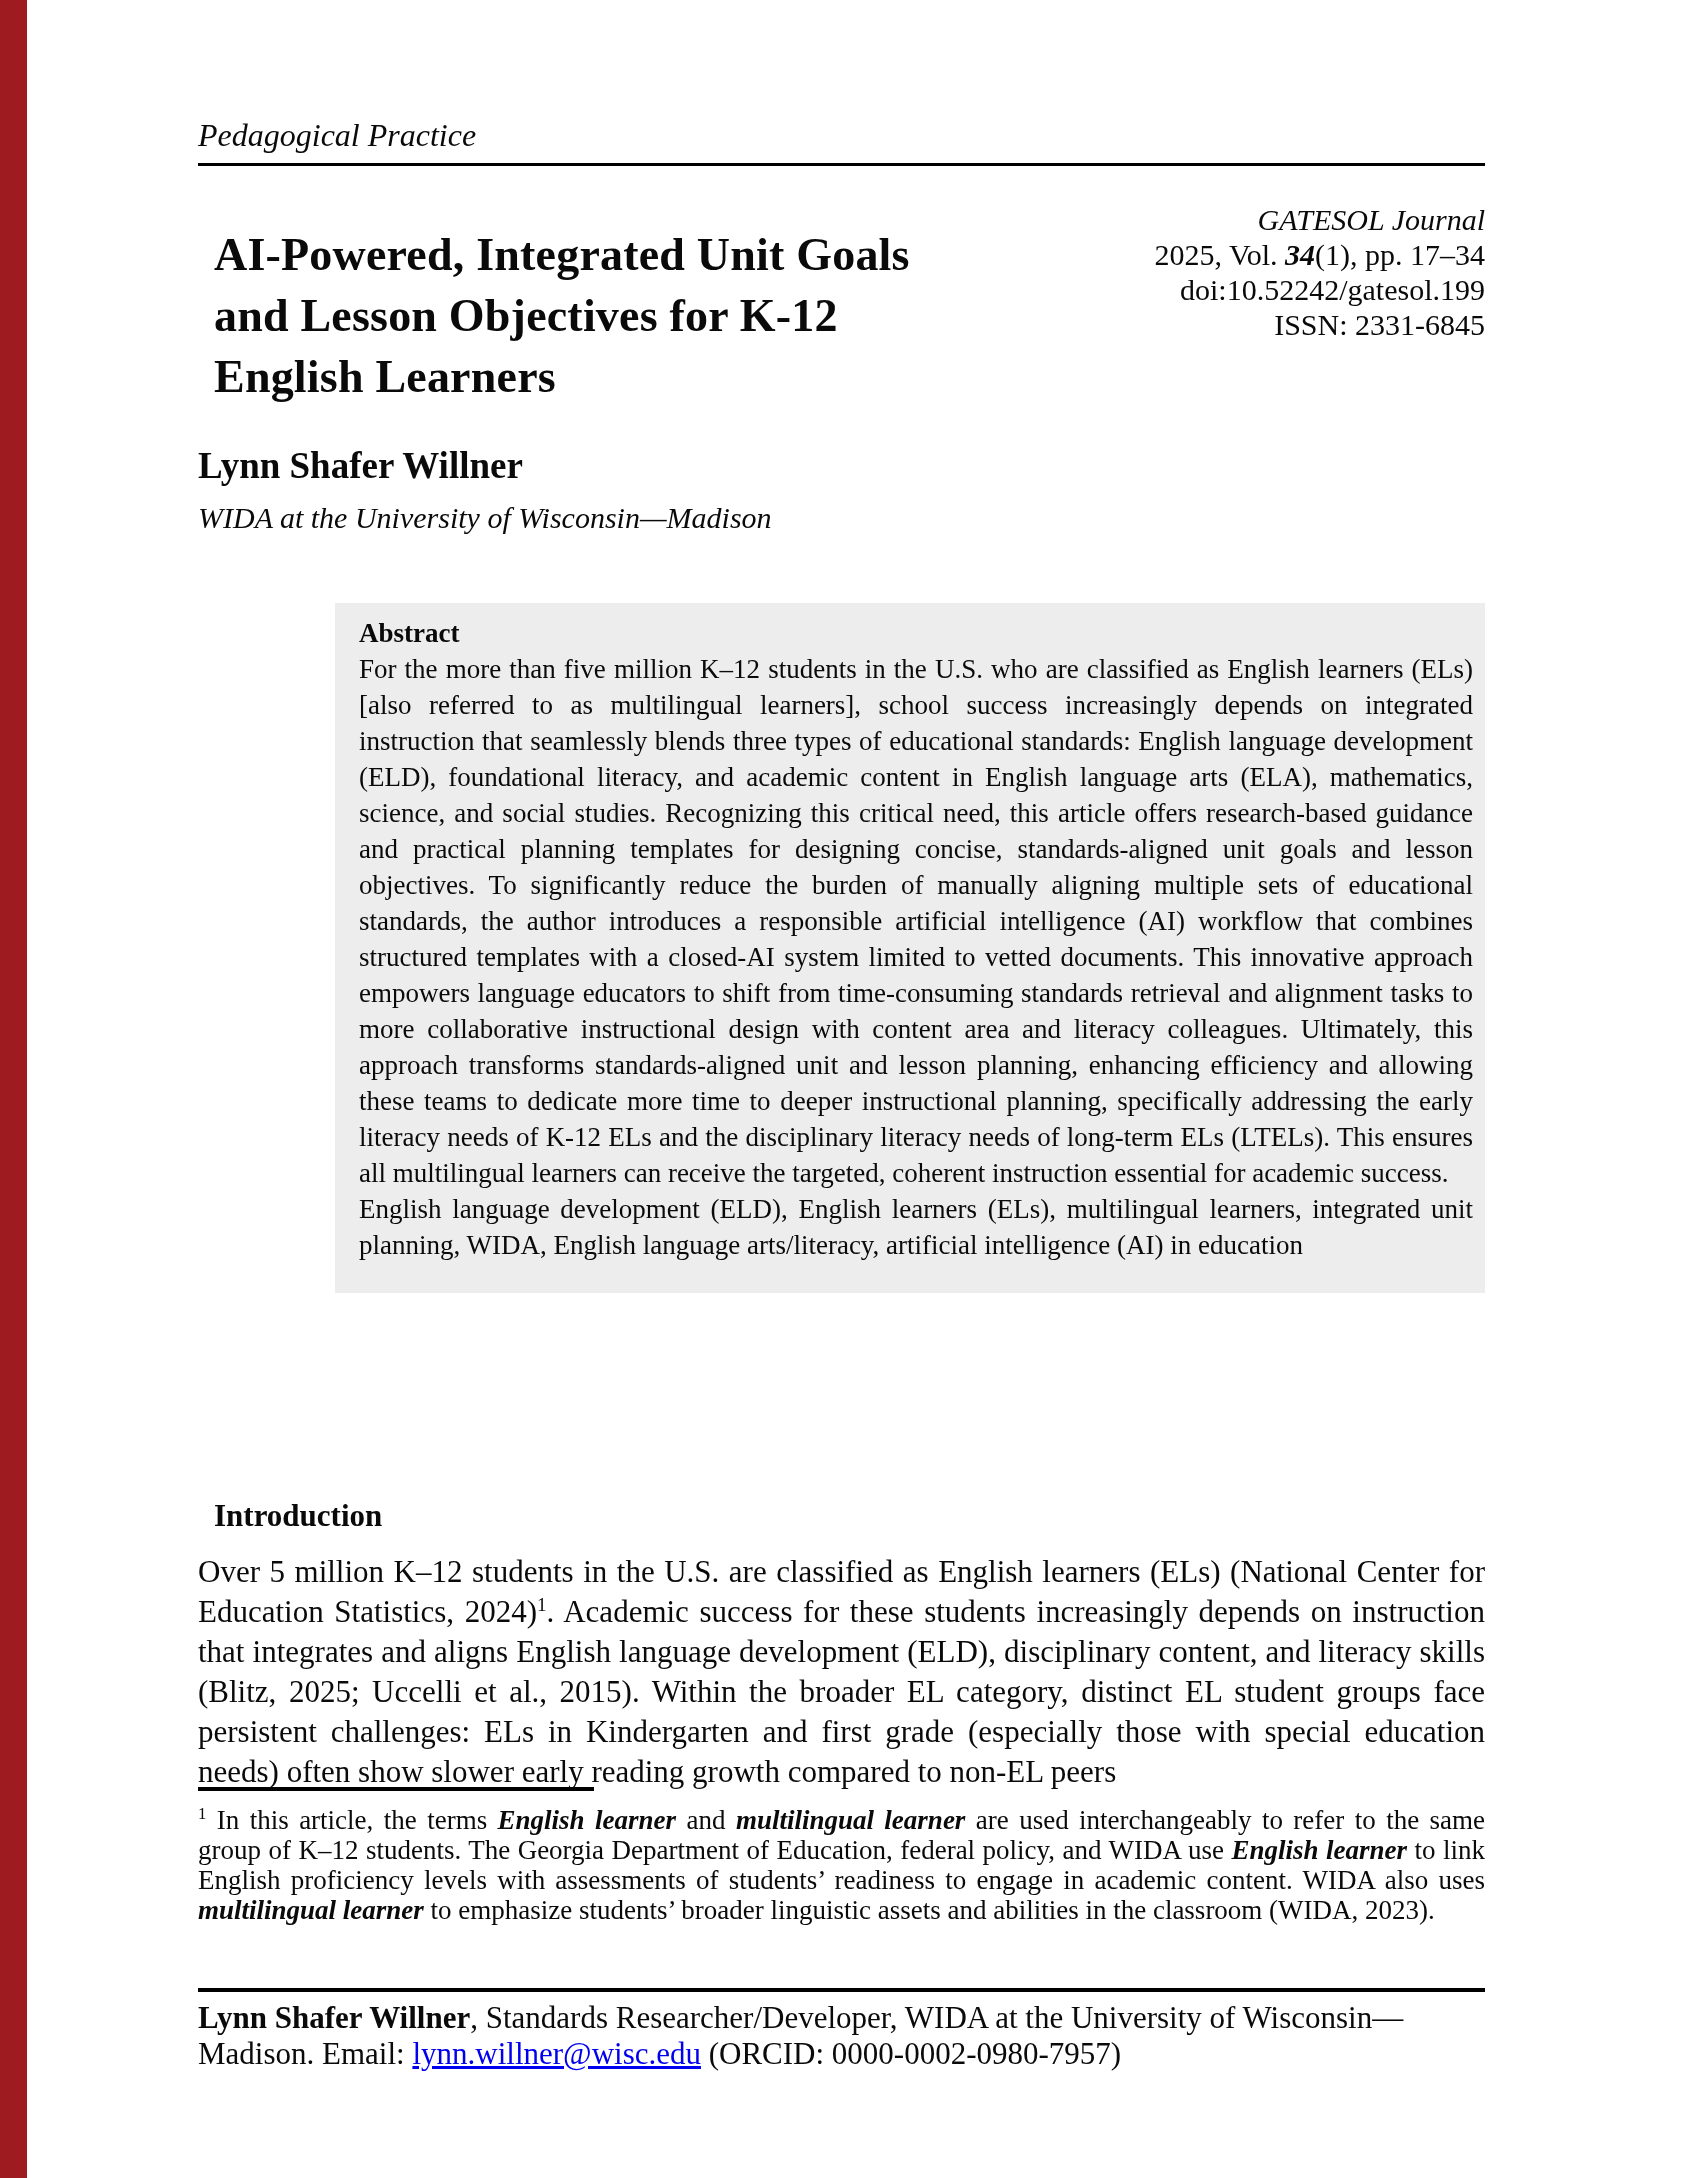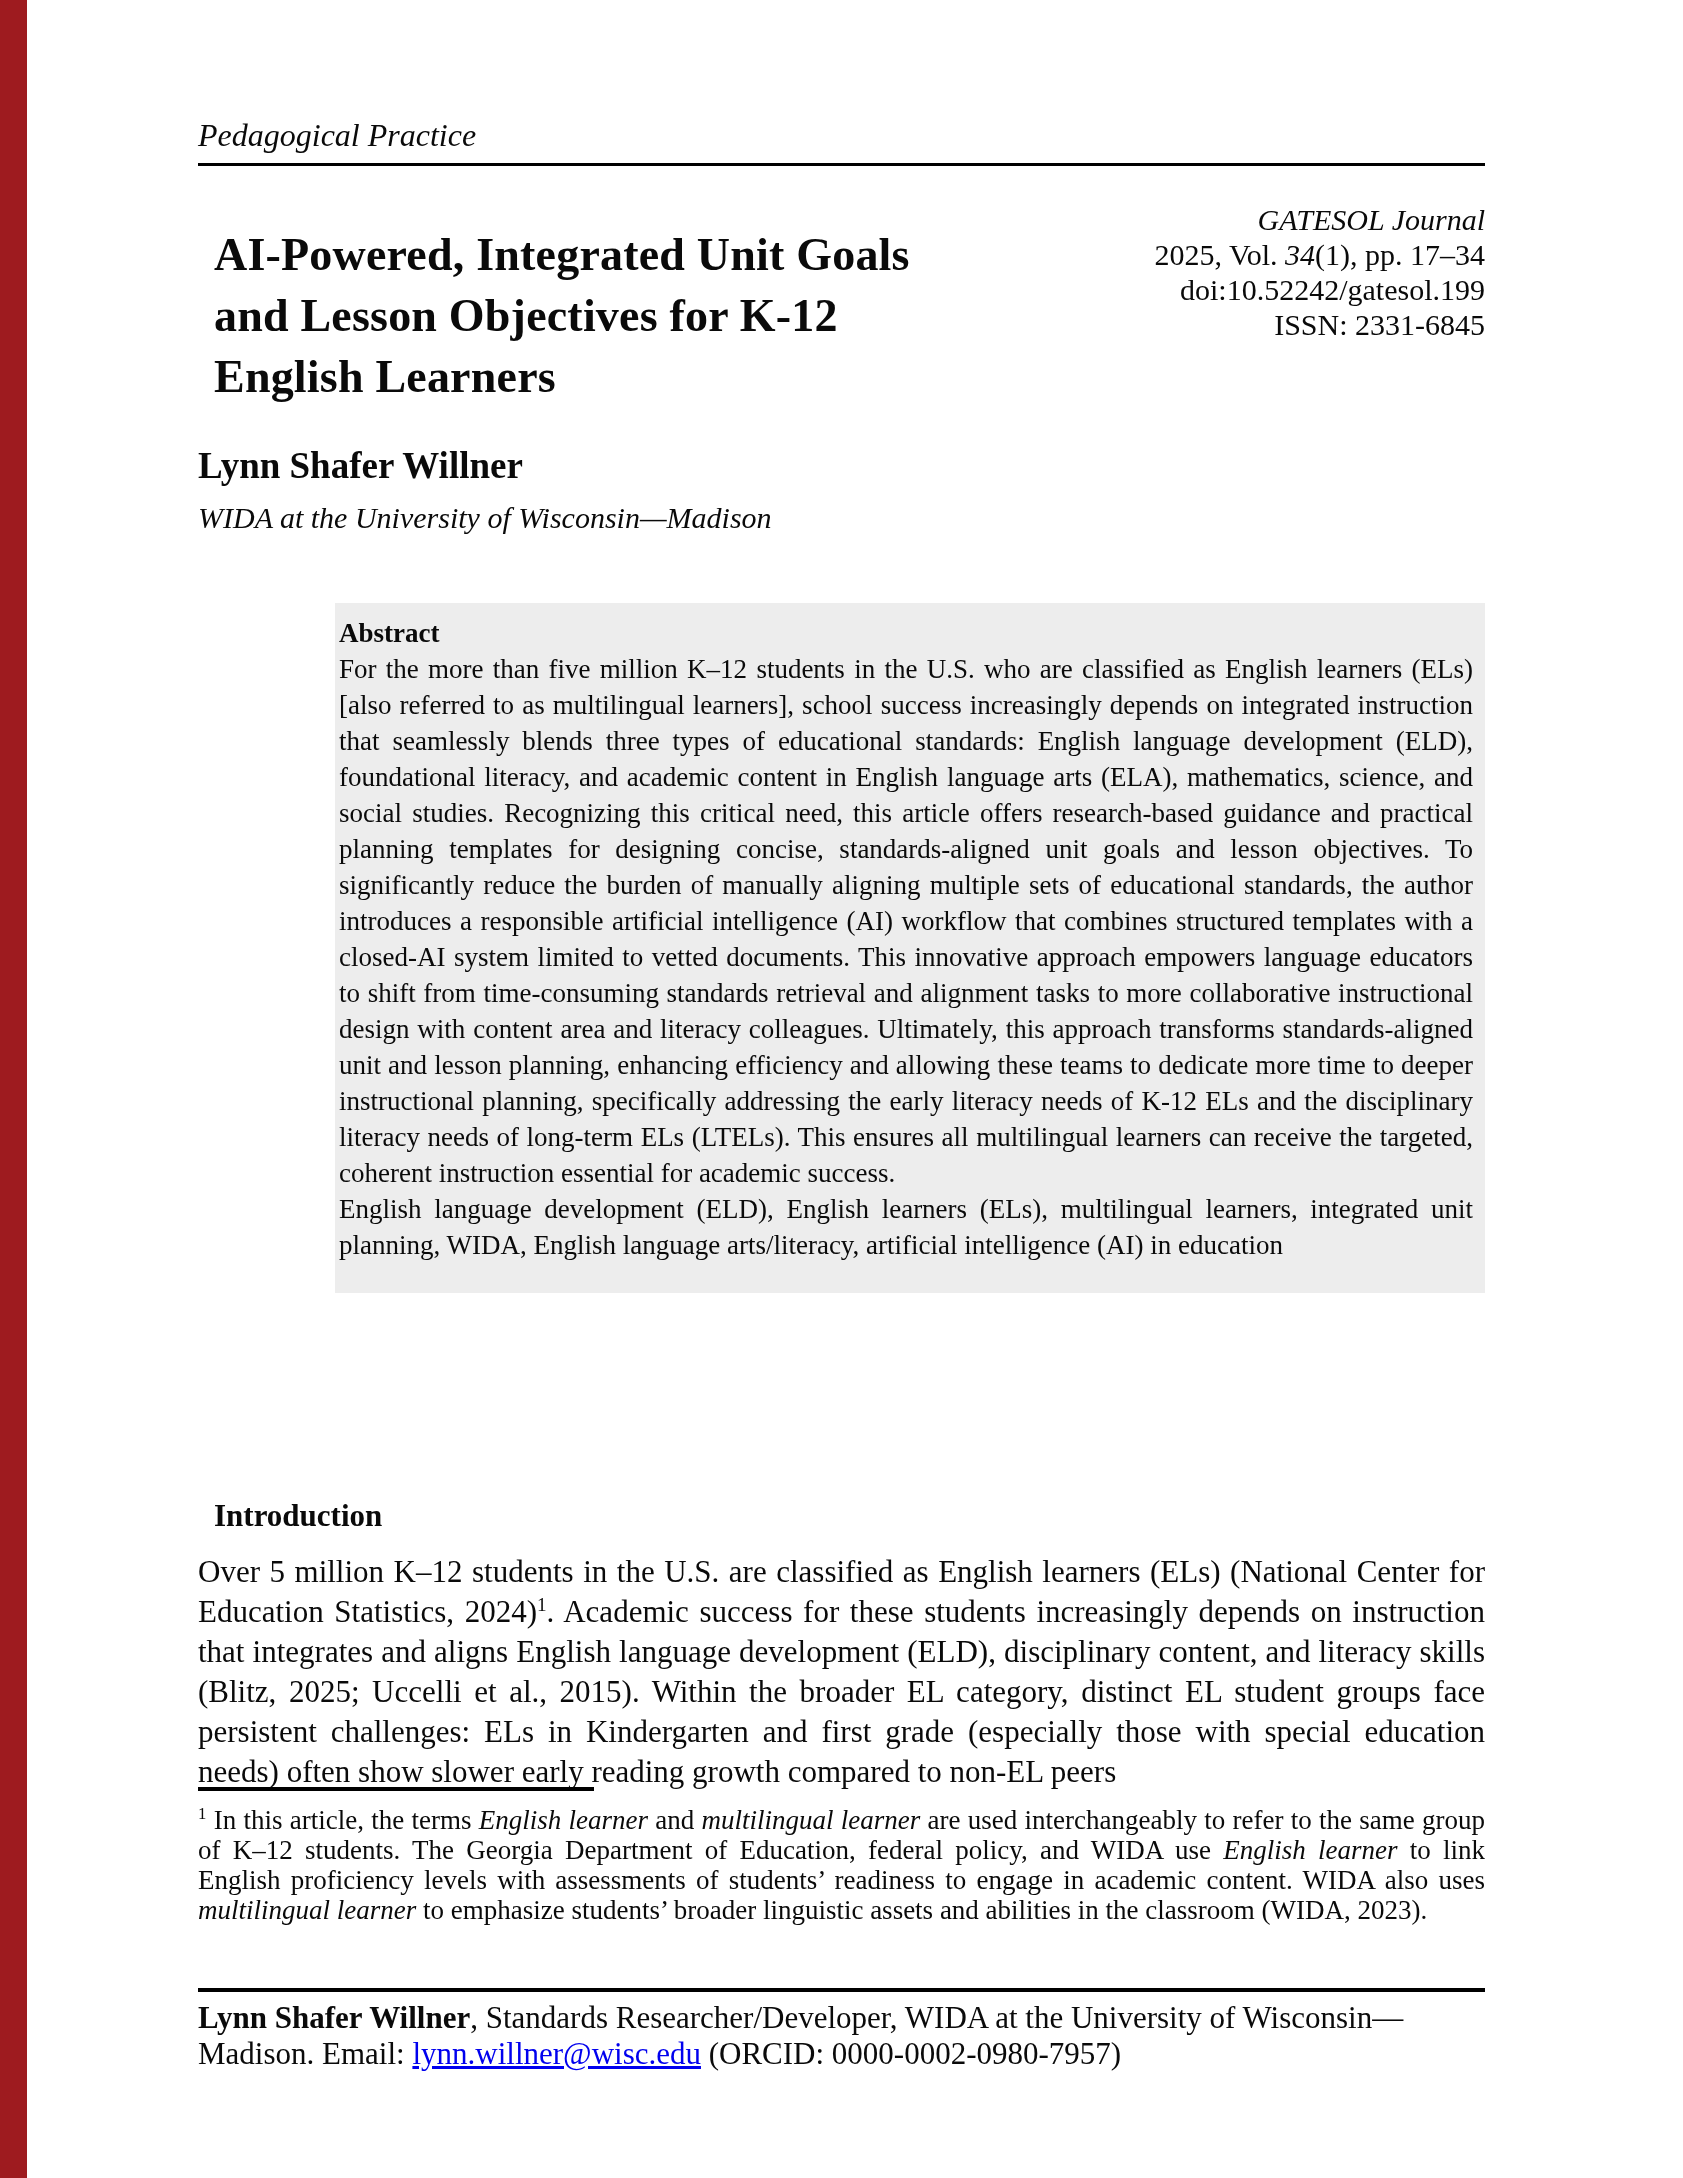--- a/index.html
+++ b/index.html
@@ -65,21 +65,21 @@
   .author-block { position: absolute; left: 198px; top: 444px; }
   .author-name { font-size: 37px; font-weight: bold; line-height: 44px; }
   .author-affiliation { font-style: italic; font-size: 30px; line-height: 36px; margin-top: 12px; }
 
   
   .abstract-box {
     position: absolute;
     left: 335px; top: 603px;
     width: 1150px;
     box-sizing: border-box;
-    padding: 12px 12px 30px 4px;
+    padding: 12px 12px 30px 24px;
     background: var(--abstract-bg, #ededed);
     font-size: 27px;
     line-height: 36px;
   }
   .box-heading { font-weight: bold; }
   .box-text { margin: 0; text-align: justify; }
   .keywords-heading { margin-top: 36px; }
 
   
   .introduction {
@@ -96,21 +96,21 @@
   .footnote-rule { width: 396px; height: 4px; background: #000; }
   .footnote-text { margin: 14px 0 0 0; font-size: 27px; line-height: 30px; text-align: justify; }
 
   
   .bio-area { position: absolute; left: 198px; top: 1988px; width: 1287px; }
   .bio-rule { width: 1287px; height: 4px; background: #000; }
   .bio-text { margin: 8px 0 0 0; font-size: 31px; line-height: 36px; }
 
   sup { font-size: 62%; line-height: 0; vertical-align: super; }
   a.doc-link { color: var(--link-color, #0000EE); text-decoration: underline; text-align: center; }
-  .run-i { font-style: italic; }
+  .run-i { font-style: italic; font-weight: bold; }
   .run-b { font-weight: bold; }
 </style>
 </head>
 <body>
 
 <div class="page">
 
   <div class="accent-bar"></div>
 
   <header class="running-header">

